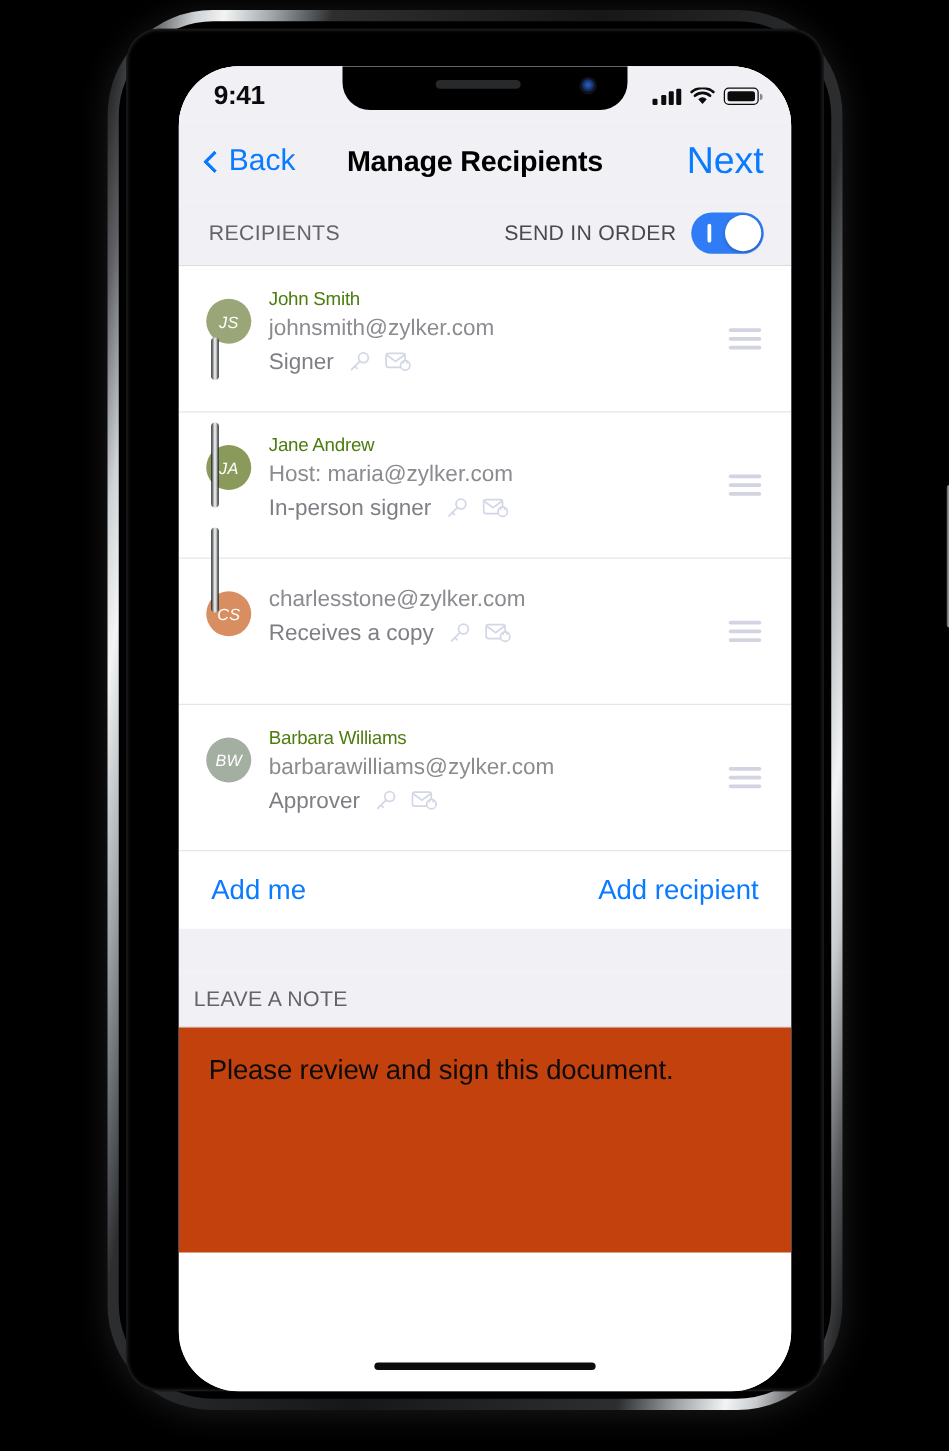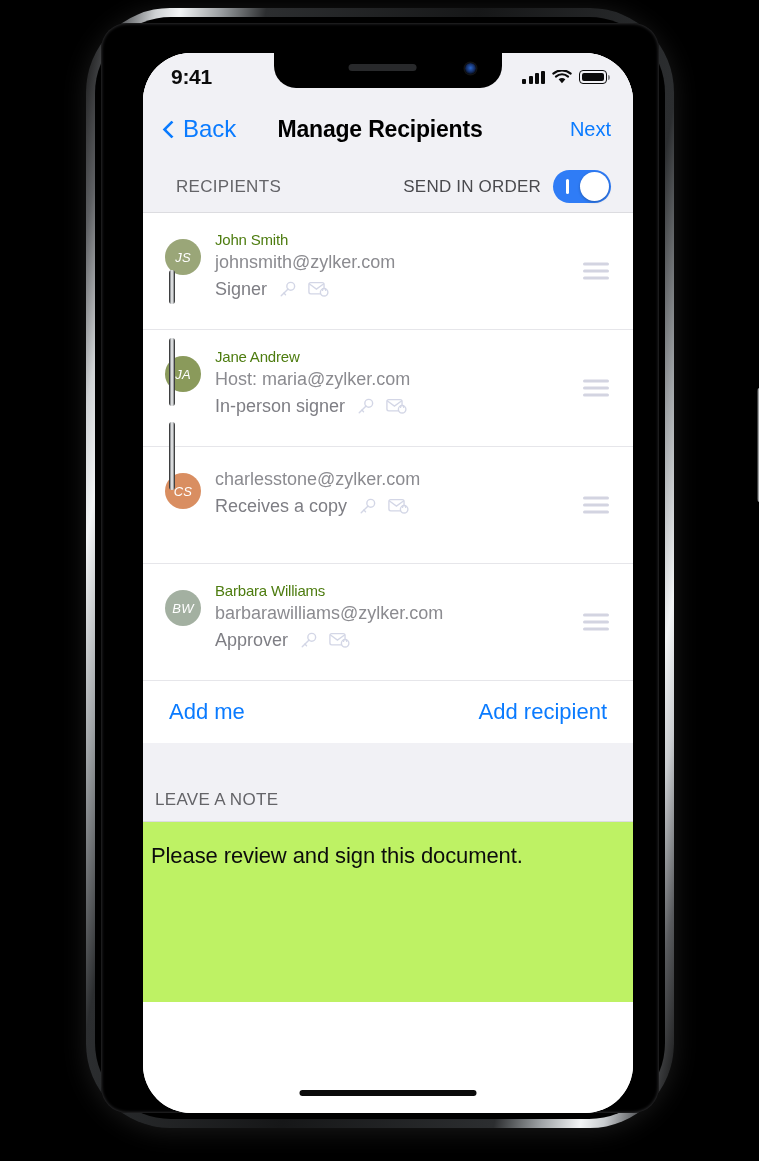--- a/index.html
+++ b/index.html
@@ -190,32 +190,32 @@
     text-align: center;
     font-size: 23px;
     font-weight: bold;
     color: #000;
     letter-spacing: -0.2px;
     pointer-events: none;
   }
   .nav-next {
     margin-left: auto;
     color: #0a7bff;
-    font-size: 20px;
+    font-size: 30px;
     cursor: pointer;
     z-index: 3;
   }
 
   
   .sec-header {
     height: 52px;
     background: #f1f1f5;
     display: flex;
     align-items: center;
-    padding: 0 22px 0 33px;
+    padding: 0 22px 0 24px;
     border-bottom: 1px solid #dcdce0;
   }
   .sec-title {
     font-size: 17px;
     color: #646468;
     letter-spacing: 0.3px;
   }
   .sec-right {
     margin-left: auto;
     display: flex;
@@ -342,22 +342,22 @@
     align-items: center;
     padding: 0 12px;
     border-bottom: 1px solid #dcdce0;
   }
   .note-header span {
     font-size: 17px;
     color: #646468;
     letter-spacing: 0.3px;
   }
   .note-body {
-    background: #bef264;
-    padding: 20px 8px;
+    background: #c2410c;
+    padding: 20px 24px;
     min-height: 180px;
   }
   .note-text {
     font-size: 22px;
     color: #0c0c0c;
     letter-spacing: -0.1px;
     line-height: 1.3;
   }
 
   

